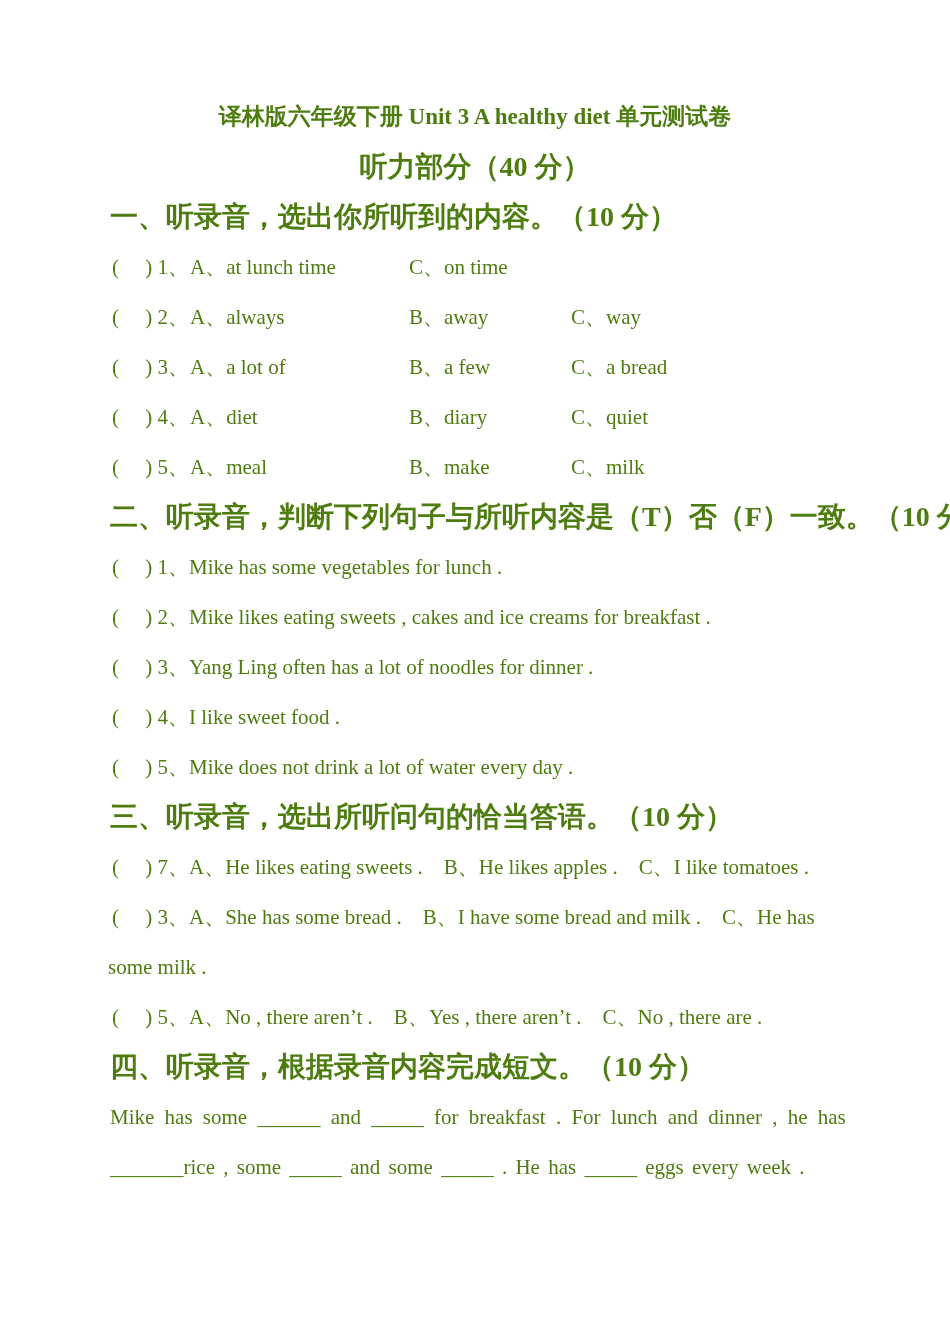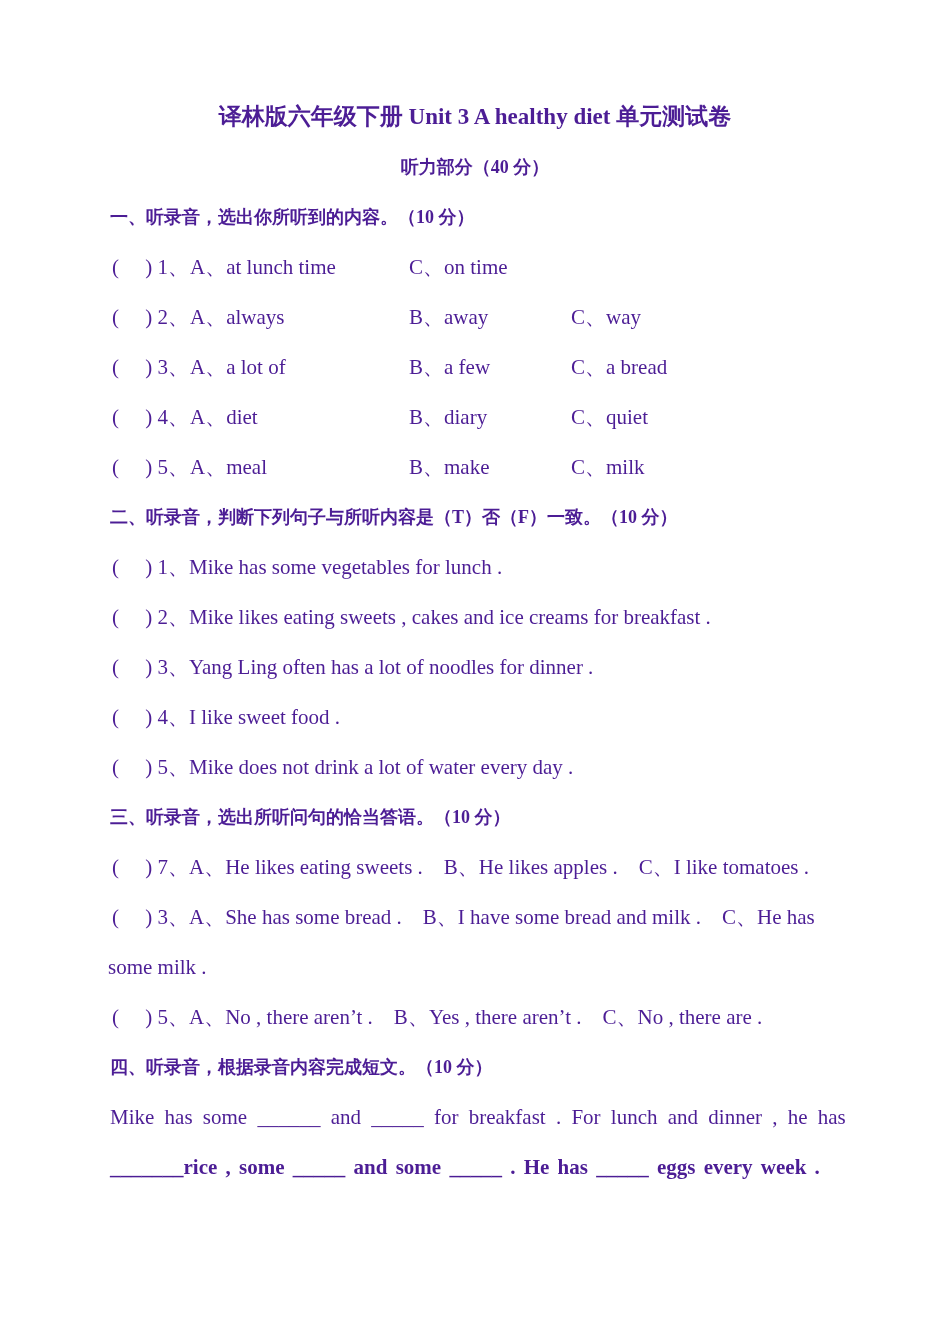--- a/index.html
+++ b/index.html
@@ -8,47 +8,47 @@
     background: #ffffff;
   }
   .page {
     position: relative;
     width: 950px;
     height: 1344px;
     background: #ffffff;
     box-sizing: border-box;
     padding: 92px 20px 0 110px;
     font-family: "Liberation Serif", "DejaVu Serif", serif;
-    color: #4c1d95;
+    color: #4d7c0f;
     overflow: hidden;
   }
   .line {
     height: 50px;
     line-height: 50px;
     font-size: 21px;
     white-space: pre;
     overflow: visible;
   }
   .center {
     text-align: center;
     margin-left: -20px; 
     padding-right: 70px;
   }
   .bold { font-weight: bold; }
   .title { font-size: 23px; }
-  .heading { font-size: 18px; }
+  .heading { font-size: 28px; }
   .item { padding-left: 2px; }
   .choice-row {
     display: grid;
     grid-template-columns: 78px 219px 162px auto;
     padding-left: 2px;
   }
   .choice-row .cell { white-space: pre; }
   .cloze { word-spacing: 5px; }
-  .cloze2 { word-spacing: 3px; font-weight: bold; }
+  .cloze2 { word-spacing: 3px; }
 </style>
 </head>
 <body>
 
 <div class="page">
 
   <div class="line center bold title">译林版六年级下册 Unit 3 A healthy diet 单元测试卷</div>
   <div class="line center bold heading">听力部分（40 分）</div>
 
   <div class="line bold heading">一、听录音，选出你所听到的内容。（10 分）</div>

